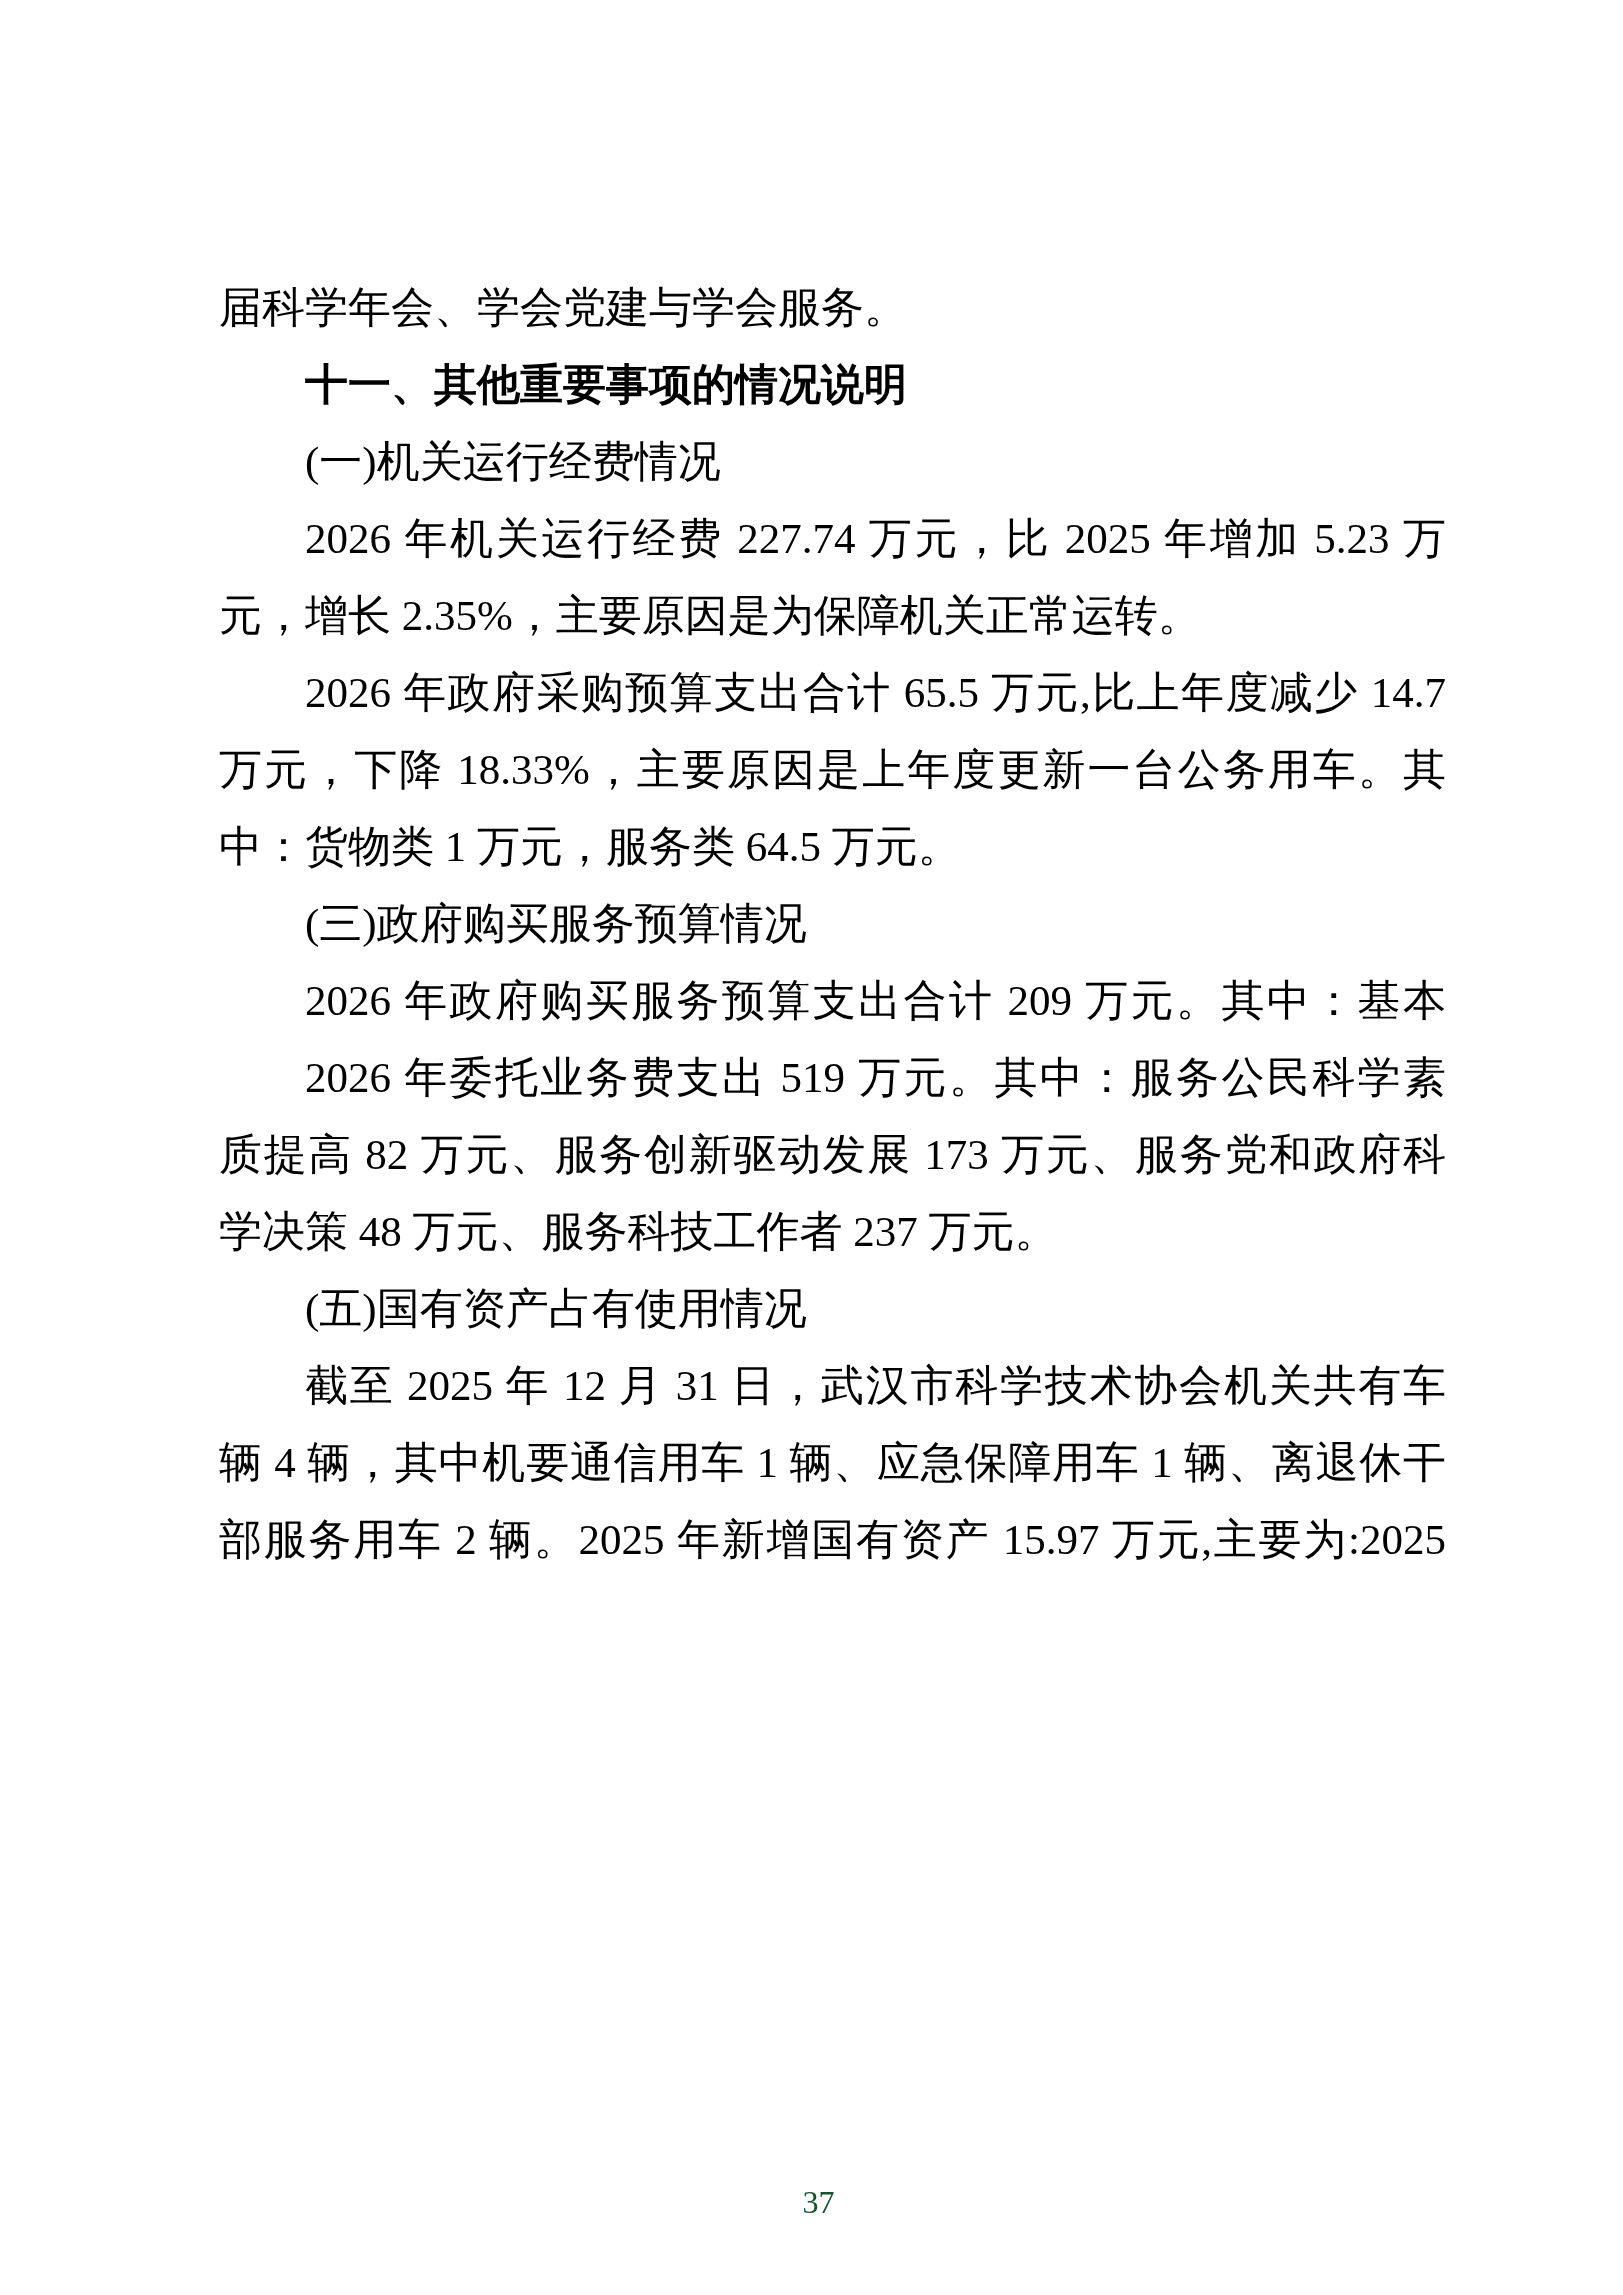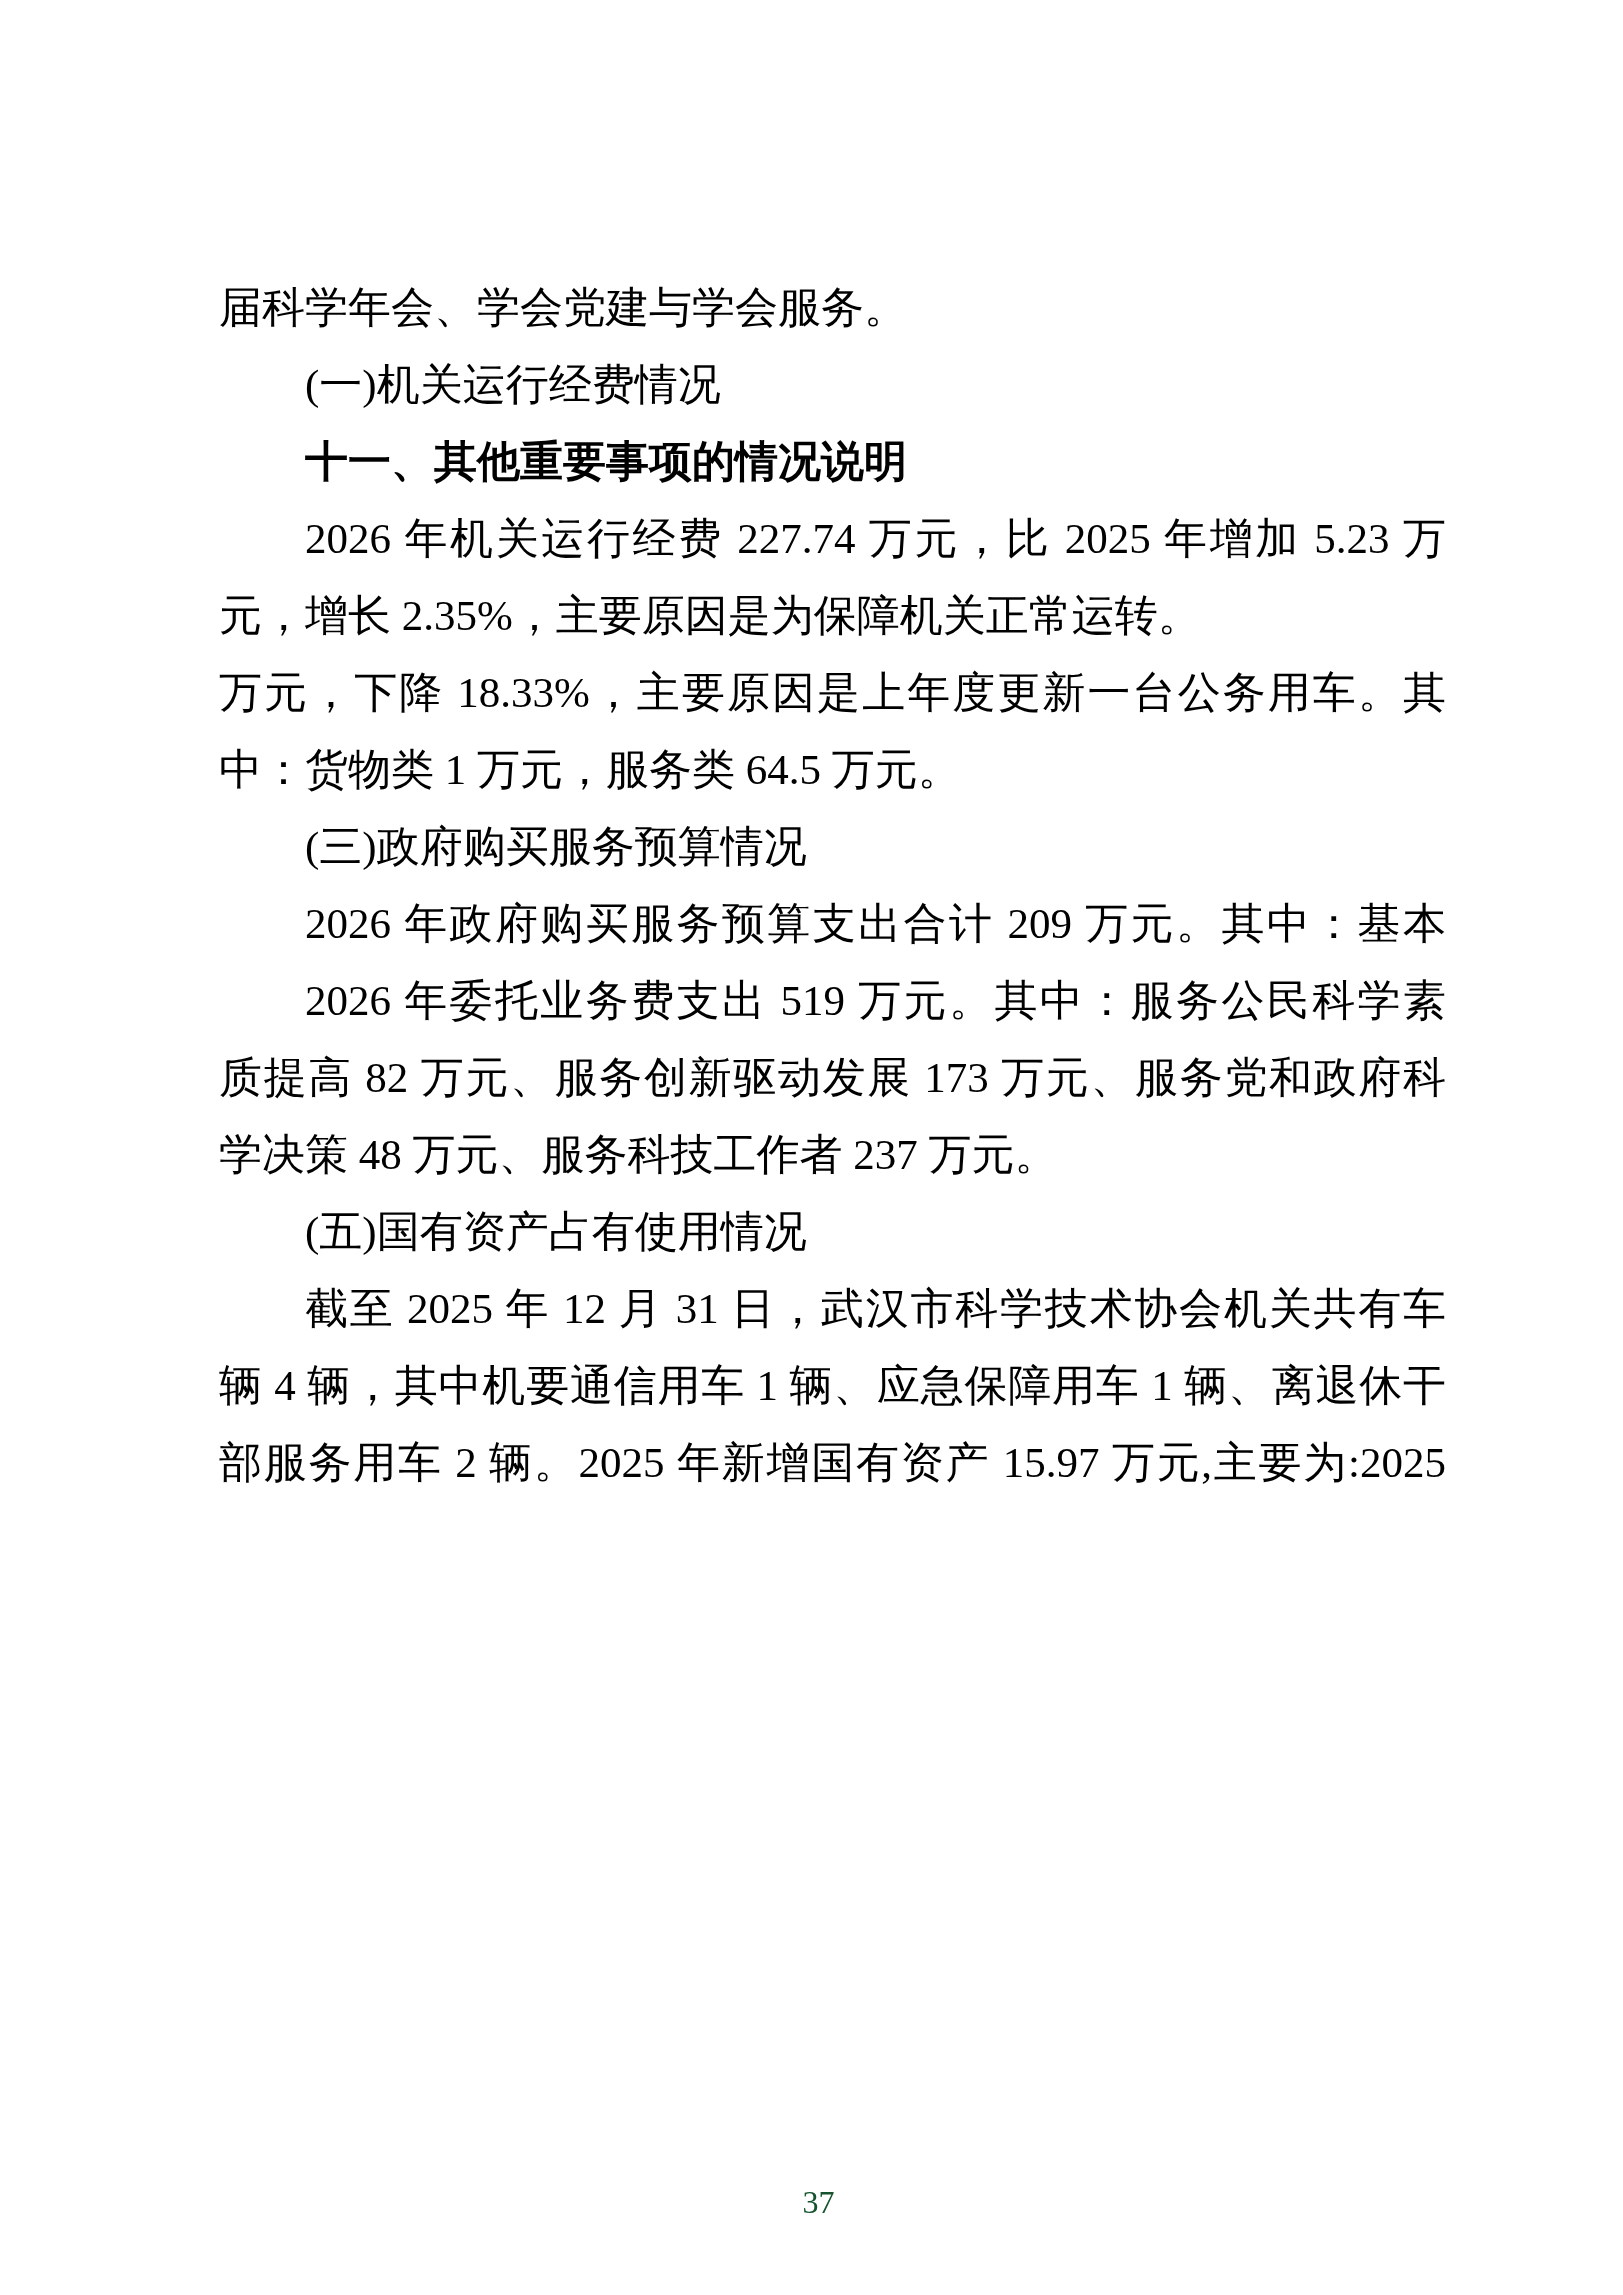--- a/index.html
+++ b/index.html
@@ -62,24 +62,25 @@
     font-family: "Liberation Serif", serif;
     color: #14532d;
   }
 </style>
 </head>
 <body>
 
 <div class="page">
   <div class="content">
       <div class="line">届科学年会、学会党建与学会服务。</div>
+      <div class="line h1 indent">十一、其他重要事项的情况说明</div>
       <div class="line h2 indent">(一)机关运行经费情况</div>
-      <div class="line h1 indent">十一、其他重要事项的情况说明</div>
       <div class="line indent justify">2026 年机关运行经费 227.74 万元，比 2025 年增加 5.23 万</div>
       <div class="line">元，增长 2.35%，主要原因是为保障机关正常运转。</div>
+      <div class="line indent justify">2026 年政府采购预算支出合计 65.5 万元,比上年度减少 14.7</div>
       <div class="line justify">万元，下降 18.33%，主要原因是上年度更新一台公务用车。其</div>
       <div class="line">中：货物类 1 万元，服务类 64.5 万元。</div>
       <div class="line h2 indent">(三)政府购买服务预算情况</div>
       <div class="line indent justify">2026 年政府购买服务预算支出合计 209 万元。其中：基本</div>
       <div class="line indent justify">2026 年委托业务费支出 519 万元。其中：服务公民科学素</div>
       <div class="line justify">质提高 82 万元、服务创新驱动发展 173 万元、服务党和政府科</div>
       <div class="line">学决策 48 万元、服务科技工作者 237 万元。</div>
       <div class="line h2 indent">(五)国有资产占有使用情况</div>
       <div class="line indent justify">截至 2025 年 12 月 31 日，武汉市科学技术协会机关共有车</div>
       <div class="line justify">辆 4 辆，其中机要通信用车 1 辆、应急保障用车 1 辆、离退休干</div>

